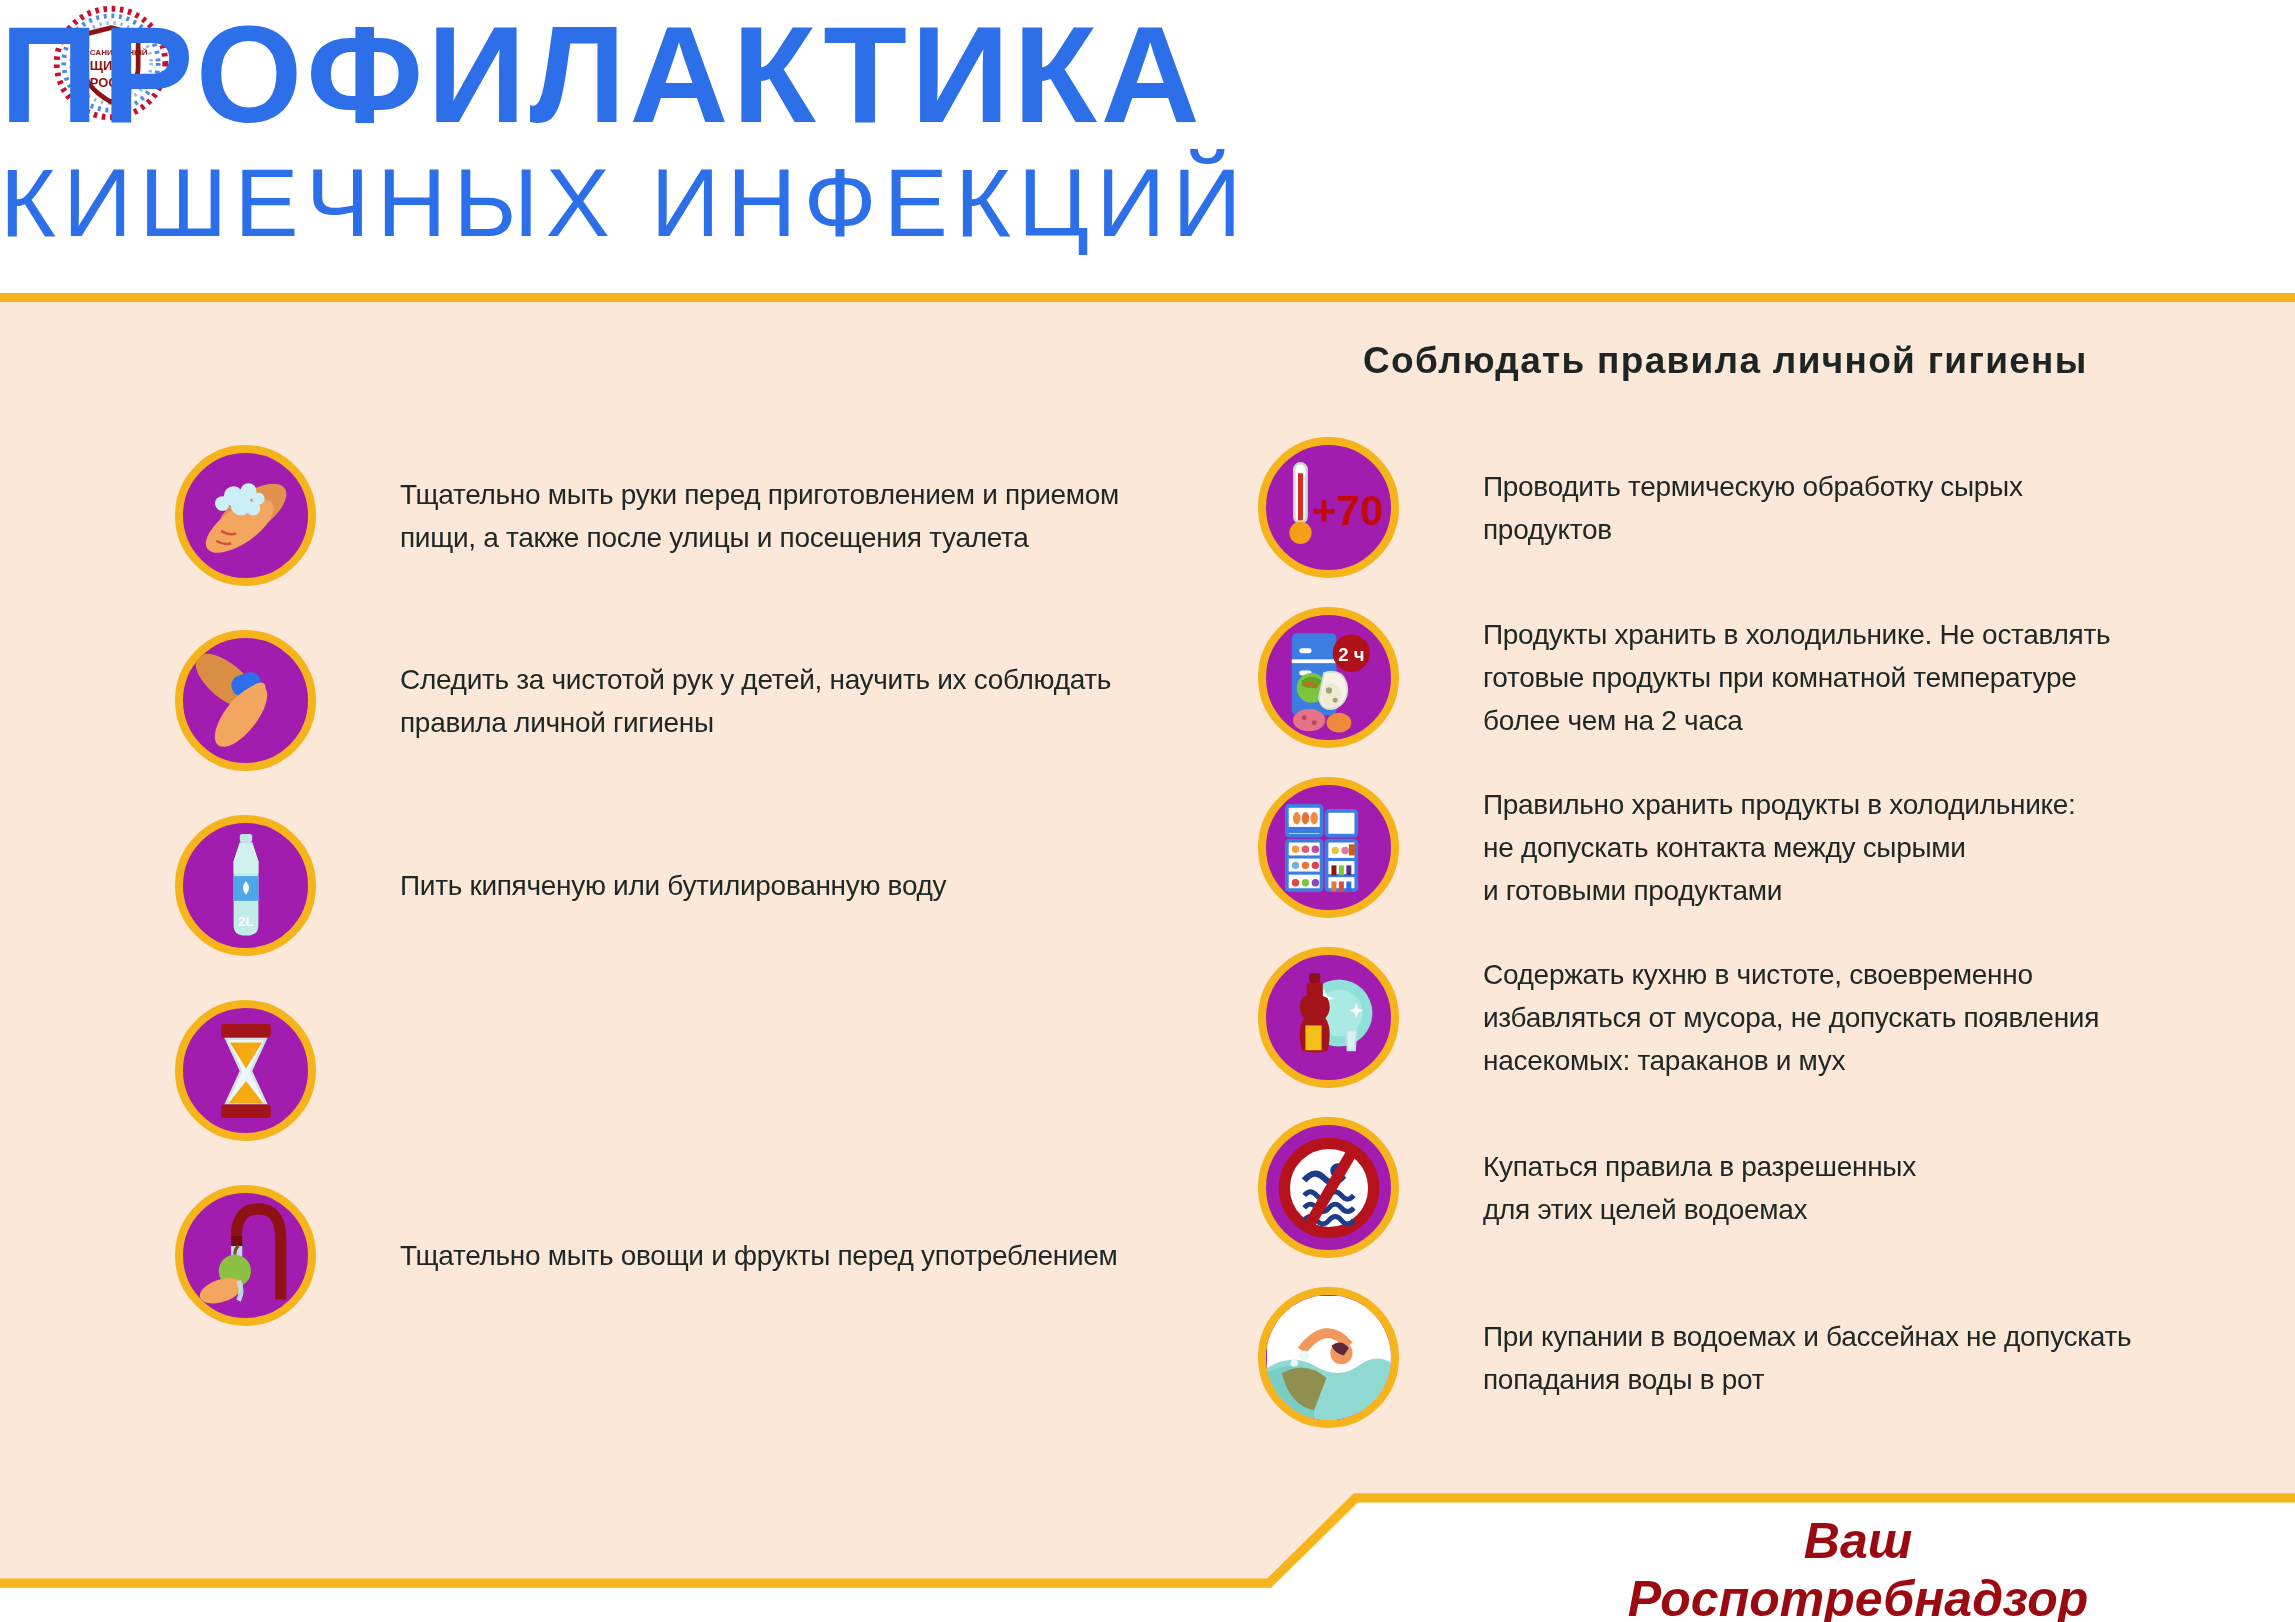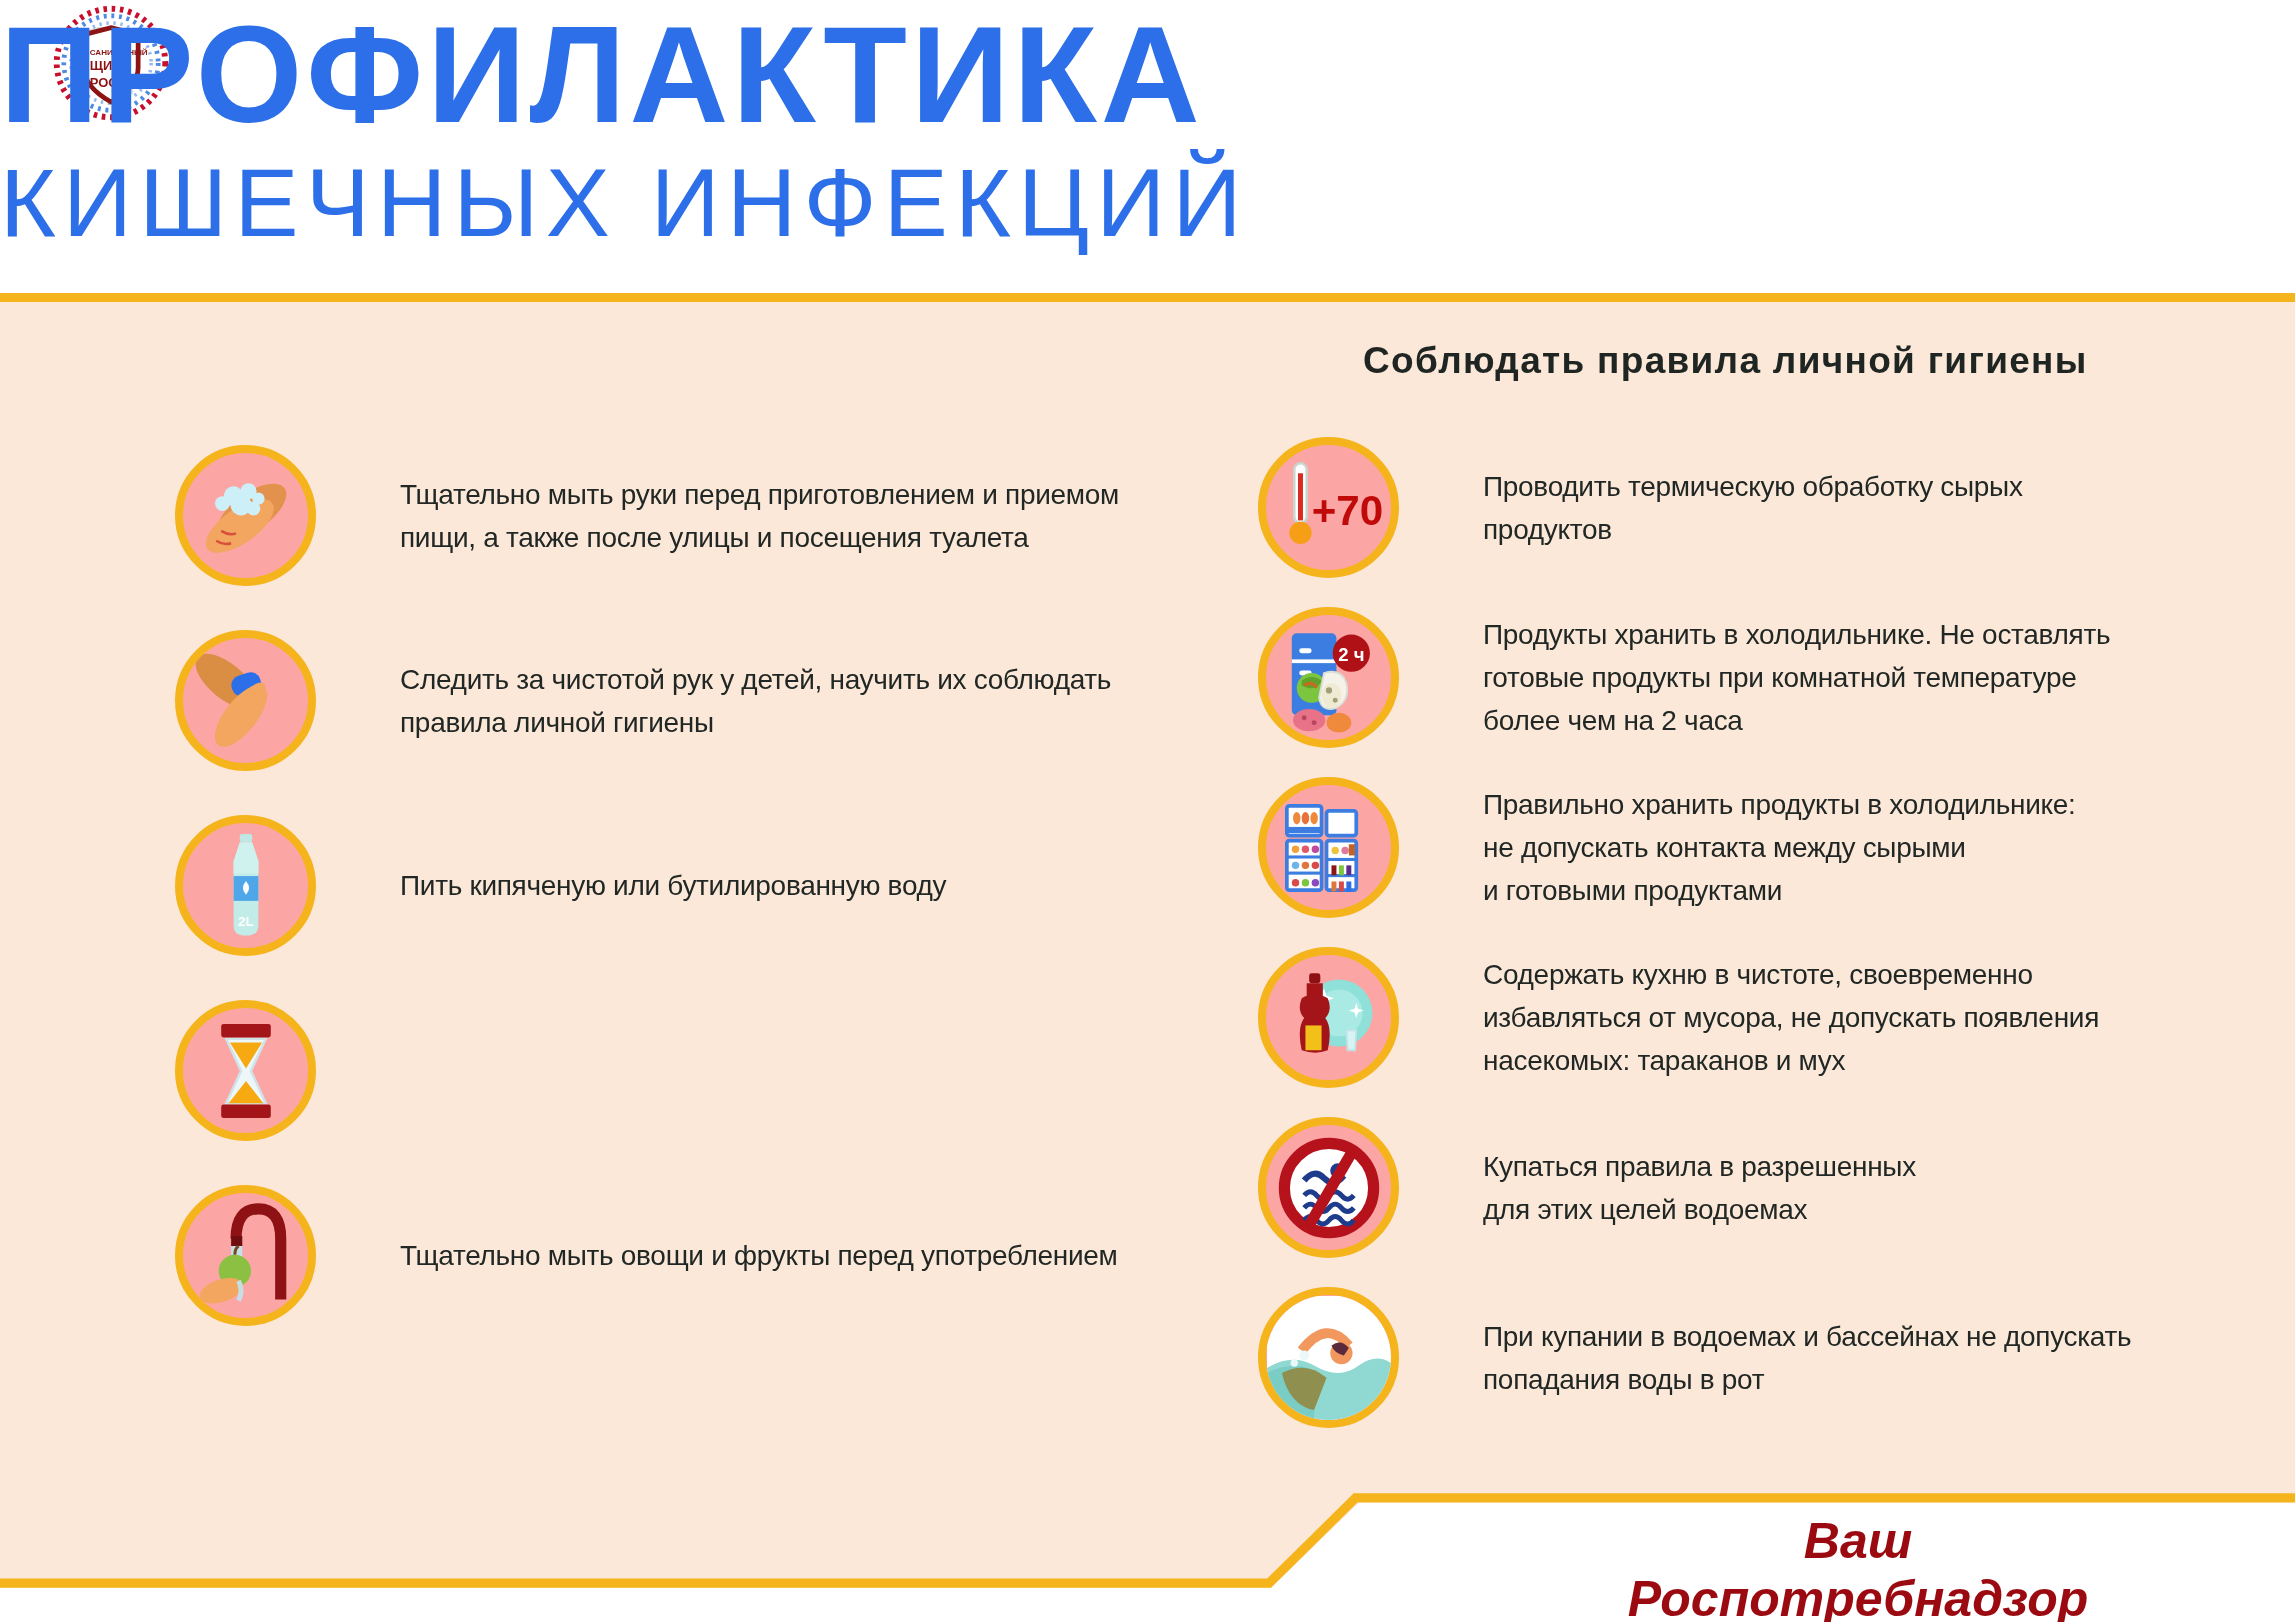--- a/index.html
+++ b/index.html
@@ -19,21 +19,21 @@
   .main{position:absolute;left:0;top:302px;width:2295px;height:1320px;background:#FBE8D8;}
   .section-title{
     position:absolute;left:1343px;top:38px;font-size:37px;font-weight:bold;
     color:#1F2522;letter-spacing:1.3px;margin-left:20px;
   }
   .col{position:absolute;display:flex;flex-direction:column;gap:29px;}
   .col-left{left:175px;top:143px;width:1034px;gap:44px;}
   .col-right{left:1258px;top:135px;width:1034px;}
   .item{display:flex;align-items:center;}
   .icon-wrap{
-    width:141px;height:141px;flex:none;box-sizing:border-box;background:#fca5a5;
+    width:141px;height:141px;flex:none;box-sizing:border-box;background:#a21caf;
     border:8.5px solid #F5B41B;border-radius:50%;overflow:hidden;
     display:flex;align-items:center;justify-content:center;
   }
   .icon-wrap svg{width:124px;height:124px;display:block;}
   .item-text{
     margin-left:84px;font-size:28px;line-height:43px;color:#212724;
     white-space:pre-line;letter-spacing:-0.3px;
   }
   
   .footer-svg{position:absolute;left:0;top:1492px;width:2295px;height:131px;}

